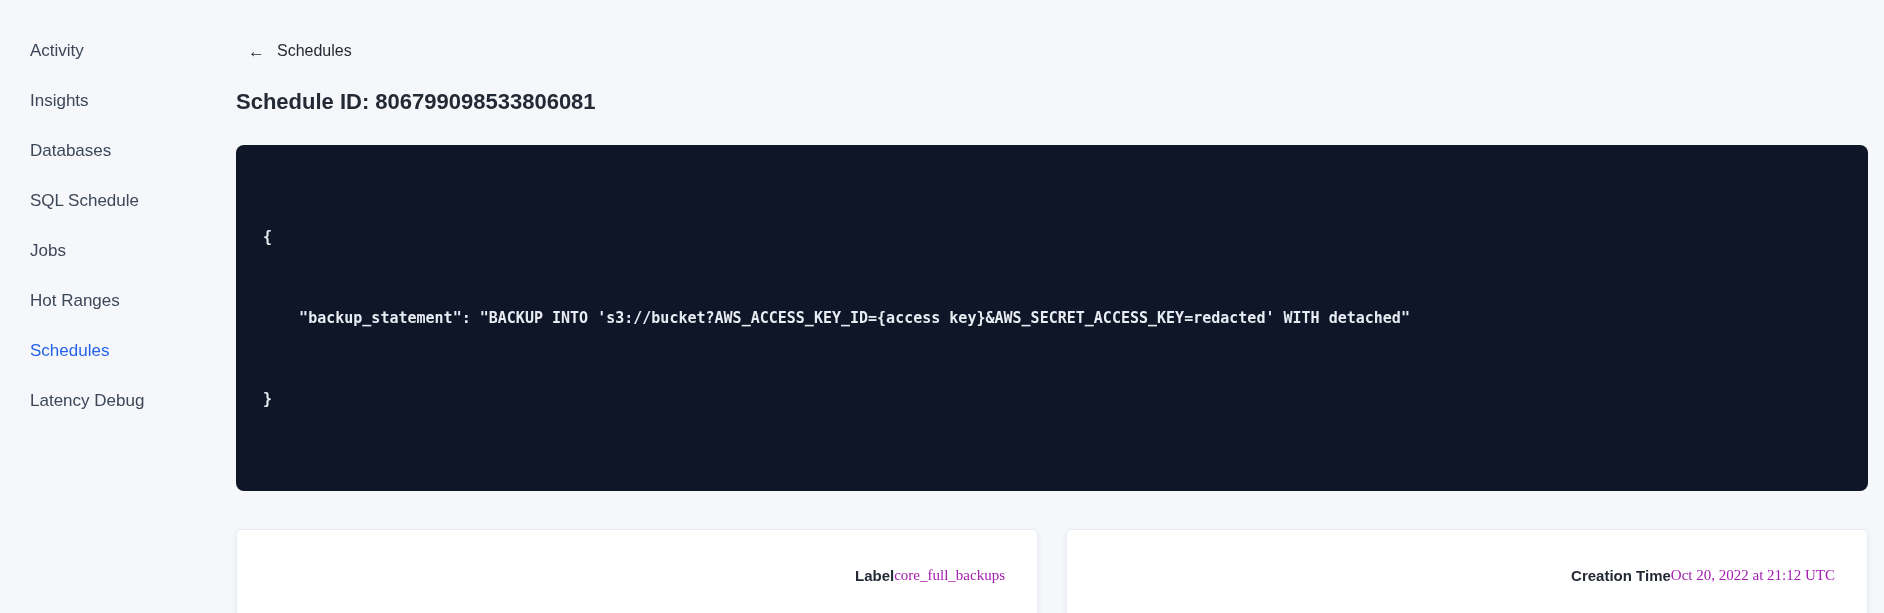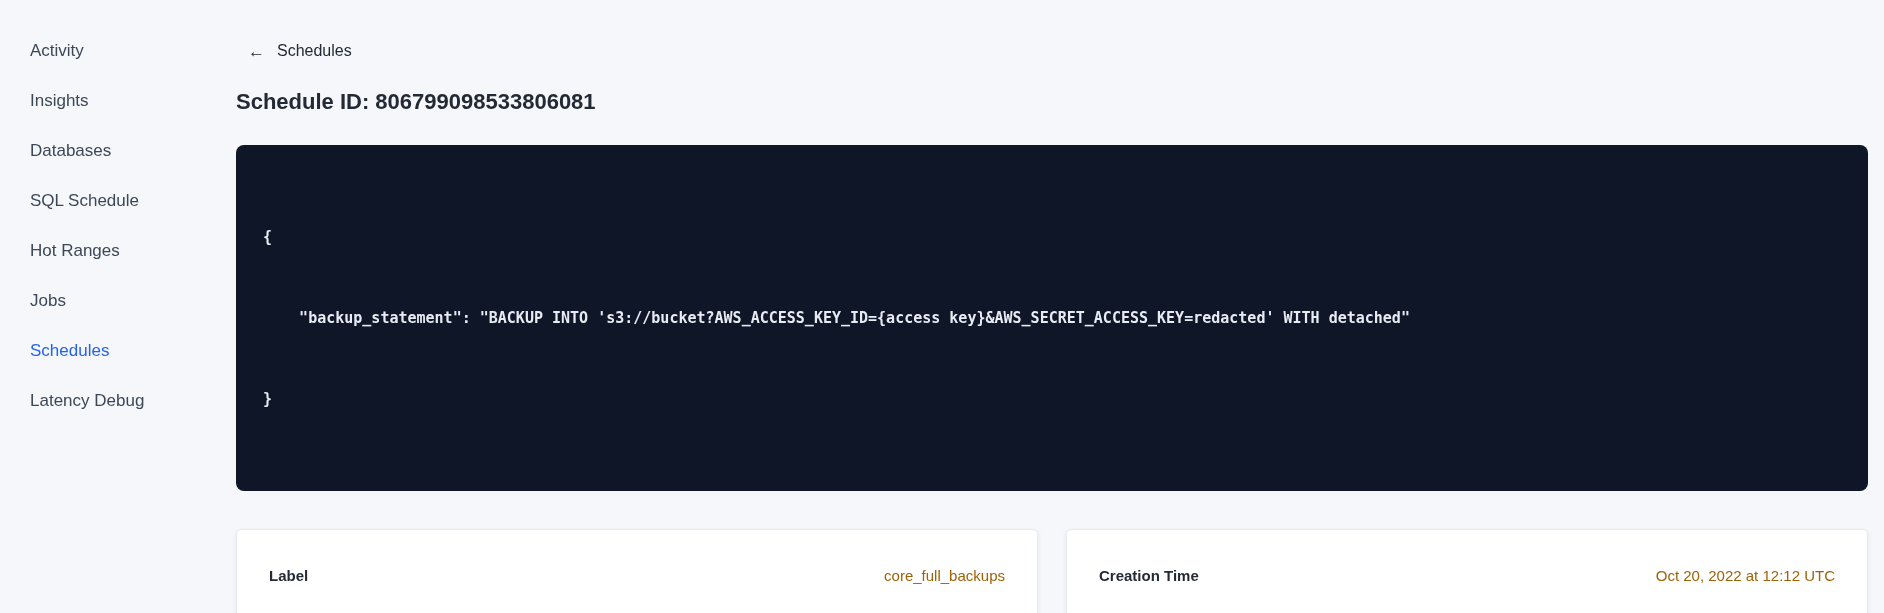--- a/index.html
+++ b/index.html
@@ -67,39 +67,39 @@
     border: 1px solid #e7ecf3;
     border-radius: 5px;
     box-shadow: 0 2px 5px rgba(56, 76, 108, 0.08);
     padding: 24px 32px 0;
   }
   .card.left-card { padding-bottom: 34px; }
   .card.right-card { padding-bottom: 28px; }
 
   .info-row {
     display: flex;
-    justify-content: space-between;
+    justify-content: flex-end;
     align-items: center;
     height: 44px;
   }
   .info-label { font-size: 15px; font-weight: 700; color: #242a35; }
-  .info-value { font-size: 15px; color: #a16207; }
+  .info-value { font-size: 15px; color: #a21caf; font-family: Liberation Serif, serif; }
 </style>
 </head>
 <body>
 
 <div class="layout">
 
   <nav class="sidebar">
     <div class="nav-item">Activity</div>
     <div class="nav-item">Insights</div>
     <div class="nav-item">Databases</div>
     <div class="nav-item">SQL Schedule</div>
+    <div class="nav-item">Jobs</div>
     <div class="nav-item">Hot Ranges</div>
-    <div class="nav-item">Jobs</div>
     <div class="nav-item active">Schedules</div>
     <div class="nav-item">Latency Debug</div>
   </nav>
 
   <main class="main">
 
     <a class="back-row">
       <span class="back-arrow">←</span>
       <span>Schedules</span>
     </a>
@@ -122,21 +122,21 @@
         <div class="info-row">
           <span class="info-label">Status</span>
           <span class="info-value">ACTIVE</span>
         </div>
 
       </section>
 
       <section class="card right-card">
         <div class="info-row">
           <span class="info-label">Creation Time</span>
-          <span class="info-value">Oct 20, 2022 at 12:12 UTC</span>
+          <span class="info-value">Oct 20, 2022 at 21:12 UTC</span>
         </div>
         <div class="info-row">
           <span class="info-label">Next Execution Time</span>
           <span class="info-value">Oct 21, 2022 at 0:00 UTC</span>
         </div>
 
       </section>
 
     </div>
   </main>

